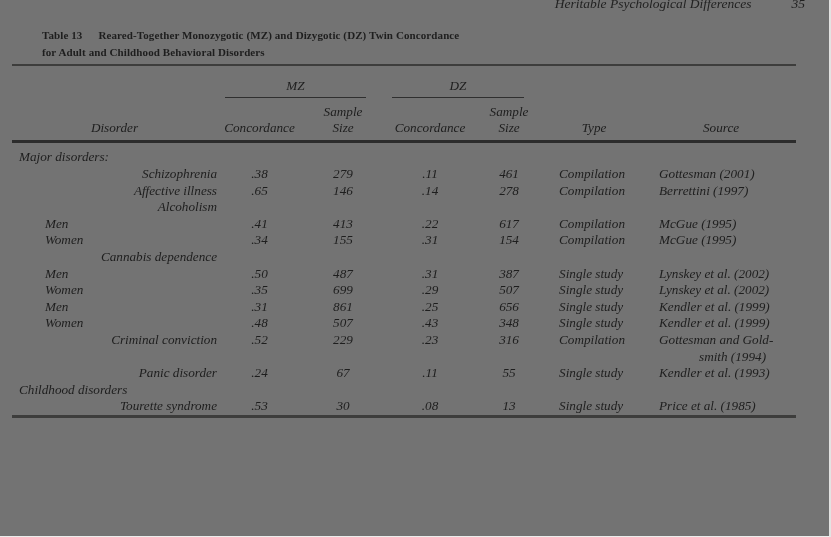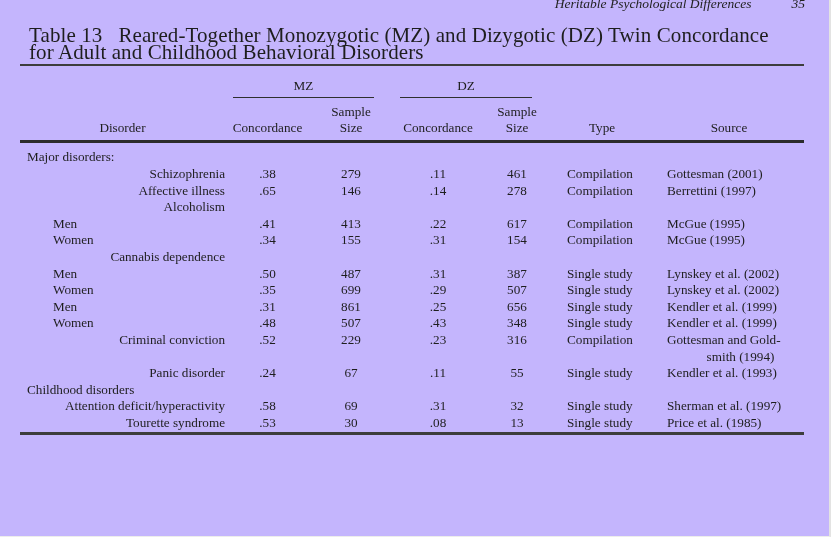--- a/index.html
+++ b/index.html
@@ -1,53 +1,54 @@
 <!DOCTYPE html>
 <html><head>
 <meta charset="utf-8">
 <style>
   html, body { margin: 0; padding: 0; background: #ffffff; }
   .page {
     position: relative;
     width: 831px;
     height: 537px;
-    background: #c4b5fd;
+    background: #737373;
     overflow: hidden;
     font-family: "Liberation Serif", "DejaVu Serif", serif;
     color: #1e1e1e;
     border-right: 2px solid #e3e3e2;
     border-bottom: 1px solid #ededec;
     box-sizing: border-box;
   }
   .running-head {
     position: absolute;
     top: -4px;
     right: 24px;
     font-style: italic;
     font-size: 13.5px;
     white-space: nowrap;
     color: #222;
   }
   .rh-page { margin-left: 40px; font-style: italic; }
   .title-block {
-    padding: 27px 20px 0 29px;
-    font-weight: normal;
-    font-size: 21px;
+    padding: 27px 20px 0 42px;
+    font-weight: bold;
+    font-size: 11px;
     line-height: 16.8px;
     letter-spacing: 0.1px;
   }
   .title-label { margin-right: 16px; }
   table.concordance {
-    margin: 3px 0 0 20px;
+    margin: 3px 0 0 12px;
     width: 784px;
     border-collapse: collapse;
     table-layout: fixed;
     border-top: 2px solid #3d3d3c;
     border-bottom: 3px solid #3d3d3c;
     font-size: 13.2px;
+    font-style: italic;
   }
   col.c1 { width: 205px; }
   col.c2 { width: 85px; }
   col.c3 { width: 82px; }
   col.c4 { width: 92px; }
   col.c5 { width: 66px; }
   col.c6 { width: 104px; }
   col.c7 { width: 150px; }
   thead th {
     font-weight: normal;
@@ -279,31 +280,20 @@
         <tr>
       <td class="c-disorder ind-0">Childhood disorders</td>
       <td class="c-num"></td>
       <td class="c-num"></td>
       <td class="c-num"></td>
       <td class="c-num"></td>
       <td class="c-type"></td>
       <td class="c-source"></td>
     </tr>
         <tr>
-      <td class="c-disorder ind-1">Attention deficit/hyperactivity</td>
-      <td class="c-num">.58</td>
-      <td class="c-num">69</td>
-      <td class="c-num">.31</td>
-      <td class="c-num">32</td>
-      <td class="c-type">Single study</td>
-      <td class="c-source">
-            <div>Sherman et al. (1997)</div>
-          </td>
-    </tr>
-        <tr>
       <td class="c-disorder ind-1">Tourette syndrome</td>
       <td class="c-num">.53</td>
       <td class="c-num">30</td>
       <td class="c-num">.08</td>
       <td class="c-num">13</td>
       <td class="c-type">Single study</td>
       <td class="c-source">
             <div>Price et al. (1985)</div>
           </td>
     </tr>

